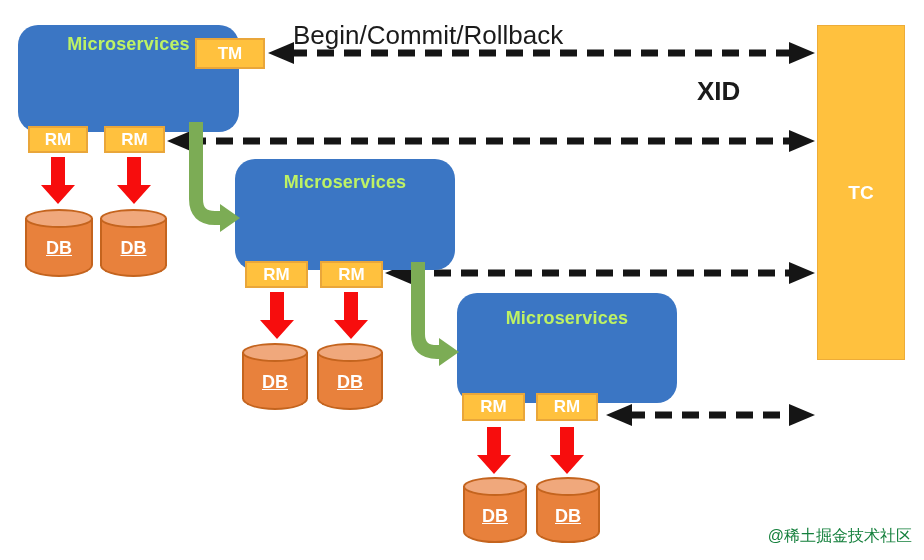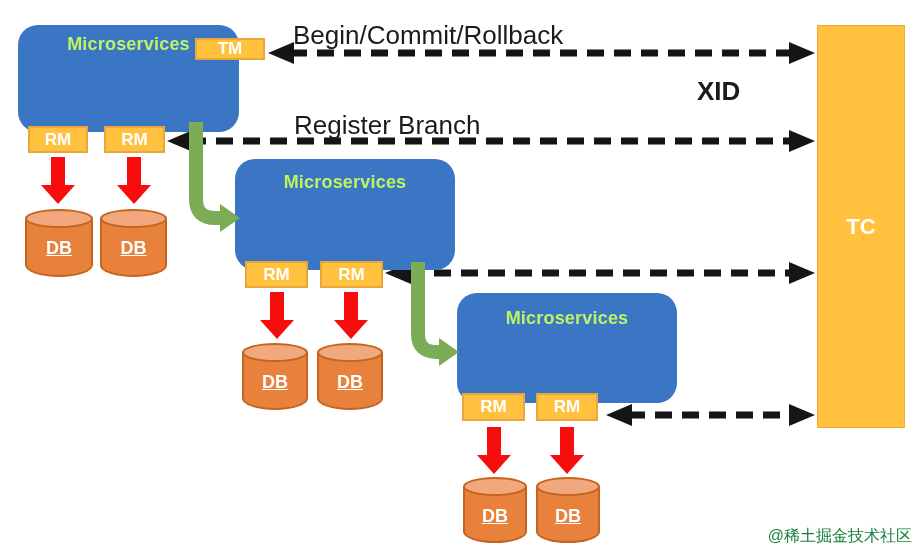--- a/index.html
+++ b/index.html
@@ -16,24 +16,24 @@
   }
   .ms-label{
     text-align:center;color:#bef264;font-weight:bold;font-size:18px;letter-spacing:0.2px;
   }
   .badge{
     position:absolute;background:#FFC13E;border:2px solid #E9A63A;box-sizing:border-box;
     display:flex;align-items:center;justify-content:center;
     color:#ffffff;font-weight:bold;font-size:17px;z-index:3;
   }
   .tc-box{
-    position:absolute;left:817px;top:25px;width:88px;height:403px;
+    position:absolute;left:817px;top:25px;width:88px;height:335px;
     background:#FFC13E;border:1px solid #EDAC38;box-sizing:border-box;
     display:flex;align-items:center;justify-content:center;
-    color:#ffffff;font-weight:bold;font-size:22px;z-index:2;
+    color:#ffffff;font-weight:bold;font-size:19px;z-index:2;
   }
   .db{position:absolute;z-index:3;}
   .db-body{
     position:absolute;left:0;right:0;top:9px;bottom:0;background:#E8813C;
     border:2px solid #C4641E;border-top:none;
     border-radius:0 0 34px 34px / 0 0 12px 12px;
   }
   .db-top{
     position:absolute;left:0;right:0;top:0;height:19px;background:#F0A87C;
     border:2px solid #C4641E;border-radius:50%;box-sizing:border-box;
@@ -96,21 +96,21 @@
     </g>
     <g>
       <polygon class="red-arrow" points="487,427 501,427 501,455 511,455 494,474 477,455 487,455"></polygon>
       <polygon class="red-arrow" points="560,427 574,427 574,455 584,455 567,474 550,455 560,455"></polygon>
     </g>
   </svg>
 
   <div class="ms-box" style="left:18px;top:25px;width:221px;height:107px;padding-top:9px;box-sizing:border-box;">
     <div class="ms-label">Microservices</div>
   </div>
-  <div class="badge" style="left:195px;top:38px;width:70px;height:22px;">TM</div>
+  <div class="badge" style="left:195px;top:38px;width:70px;height:31px;">TM</div>
   <div class="badge" style="left:28px;top:126px;width:60px;height:27px;">RM</div>
   <div class="badge" style="left:104px;top:126px;width:61px;height:27px;">RM</div>
   <div class="db" style="left:25px;top:209px;width:68px;height:68px;">
     <div class="db-body"></div>
     <div class="db-top"></div>
     <div class="db-label">DB</div>
   </div>
   <div class="db" style="left:100px;top:209px;width:67px;height:68px;">
     <div class="db-body"></div>
     <div class="db-top"></div>
@@ -159,16 +159,15 @@
       <polygon class="green-head" points="240,218 220,204 220,232"></polygon>
     </g>
     <g>
       <path class="green-path" d="M418,262 L418,334 Q418,352 437,352 L441,352"></path>
       <polygon class="green-head" points="459,352 439,338 439,366"></polygon>
     </g>
   </svg>
 
   <div class="flow-label" style="left:293px;top:20px;">Begin/Commit/Rollback</div>
   <div class="flow-label bold" style="left:697px;top:76px;">XID</div>
-  <div class="flow-label" style="left:294px;top:110px;">Register Branch</div>
 
   <div class="watermark">@稀土掘金技术社区</div>
 </div>
 
 </body></html>

